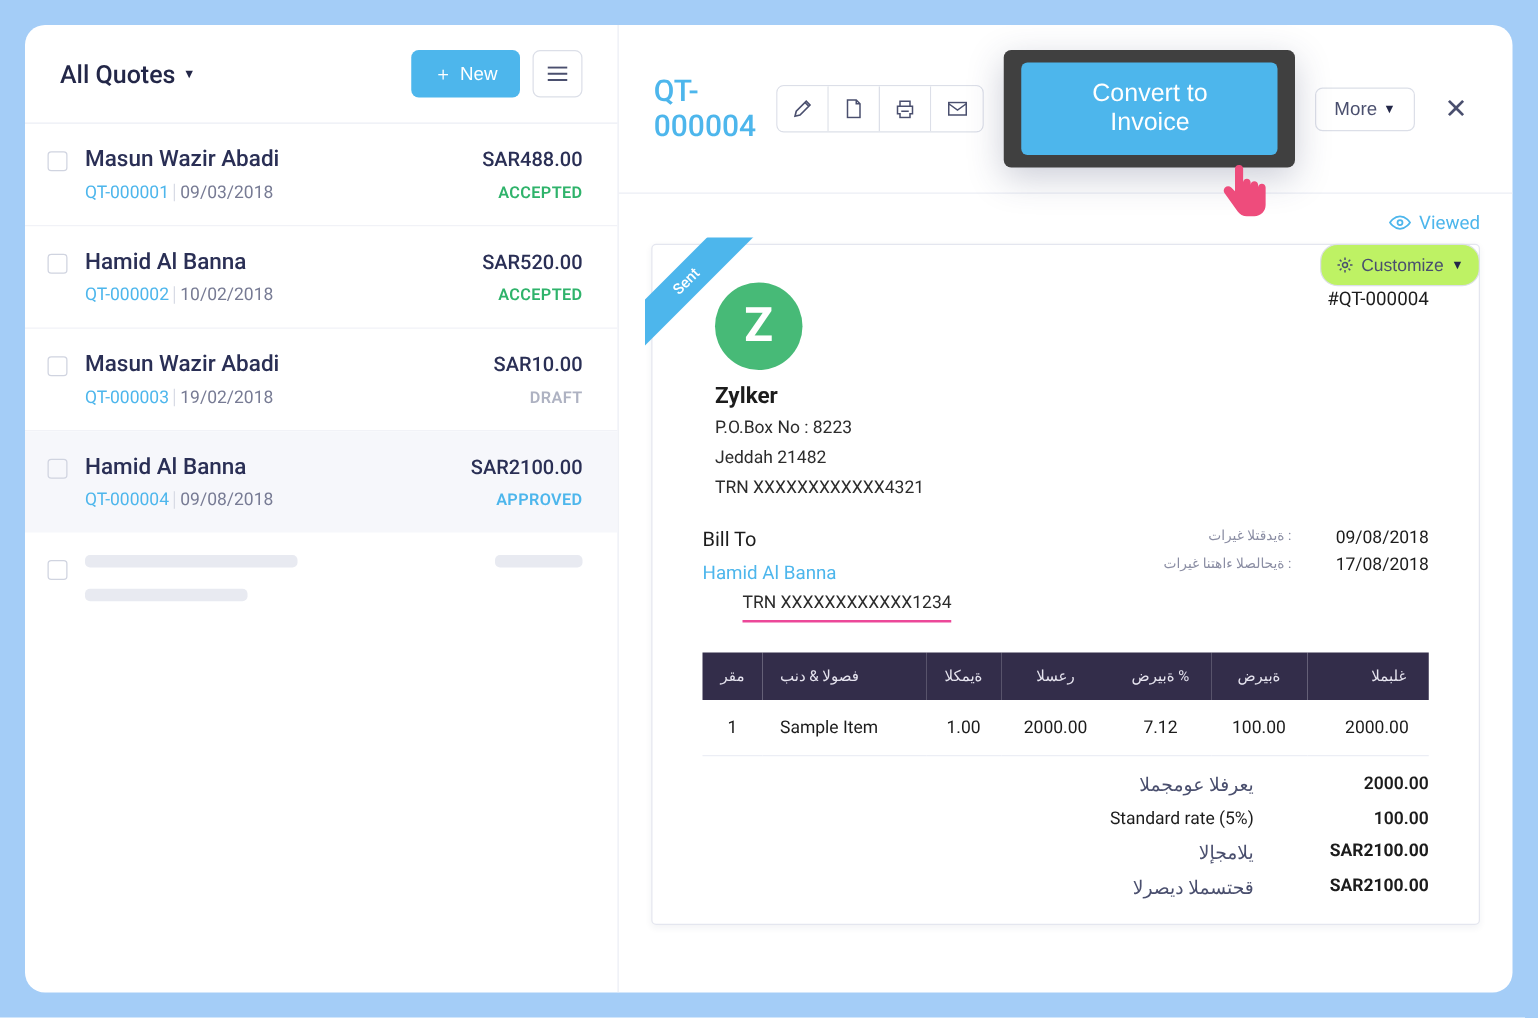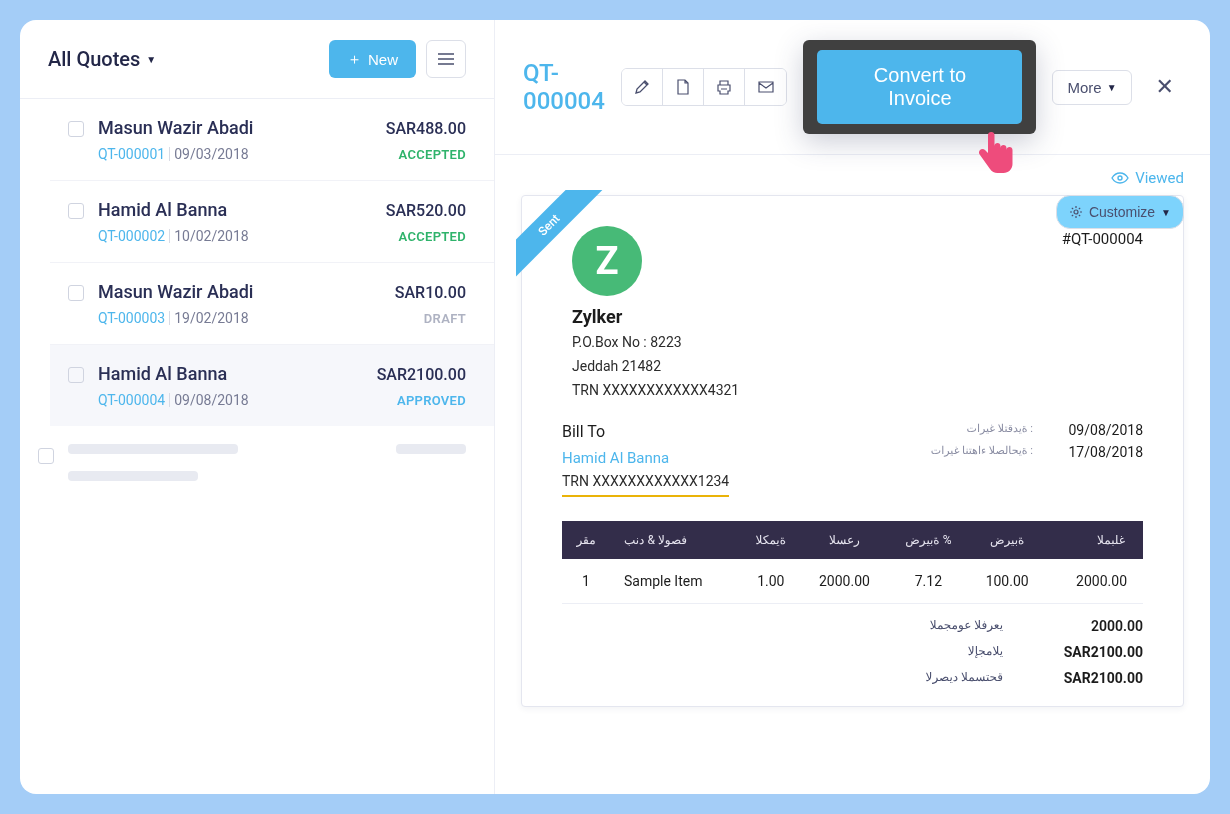--- a/index.html
+++ b/index.html
@@ -68,21 +68,20 @@
     width: 40px;
     height: 38px;
     display: flex;
     align-items: center;
     justify-content: center;
   }
   .quote-list { flex: 1; overflow-y: auto; }
   .quote-row {
     padding: 18px 28px 18px 48px;
     position: relative;
-    margin-left: 30px;
   }
   .quote-row.divider { border-bottom: 1px solid #f1f2f7; }
   .quote-row.active { background: #f6f7fb; border-bottom: none; }
   .checkbox {
     position: absolute;
     left: 18px;
     top: 22px;
     width: 16px;
     height: 16px;
     border: 1.5px solid #d0d4e0;
@@ -243,21 +242,21 @@
     font-weight: 500;
     transform: rotate(-45deg);
     top: 22px;
     left: -32px;
   }
   .customize-btn {
     position: absolute;
     right: -1px;
     top: -1px;
     border: 1px solid #dcdfe8;
-    background: #7dd3fc;
+    background: #bef264;
     border-radius: 14px;
     padding: 8px 12px;
     font-size: 14px;
     color: #4a4f6e;
     display: flex;
     align-items: center;
     gap: 6px;
   }
   .doc-head {
     display: flex;
@@ -281,21 +280,21 @@
   }
   .company-name { font-size: 18px; font-weight: 700; color: #1c1c1c; margin-bottom: 4px; }
   .company-line { font-size: 14px; color: #2c2c2c; line-height: 1.7; }
   .doc-type { text-align: right; }
   .doc-type-title { font-size: 34px; font-weight: 700; color: #1c1c1c; letter-spacing: 1px; }
   .doc-type-id { font-size: 15px; color: #1c1c1c; margin-top: 4px; }
   .billto-block { margin-top: 10px; display: flex; justify-content: space-between; }
   .billto-left { }
   .billto-title { font-size: 16px; color: #1c1c1c; margin-bottom: 8px; }
   .billto-name { font-size: 15px; color: #4db6ec; margin-bottom: 4px; }
-  .billto-trn { font-size: 14px; color: #2c2c2c; border-bottom: 2px solid #eab308; padding-bottom: 6px; display: inline-block; }
+  .billto-trn { font-size: 14px; color: #2c2c2c; border-bottom: 2px solid #ec4899; padding-bottom: 6px; display: inline-block; margin-left: 32px; }
   .dates-block { font-size: 13px; color: #4a4f6e; }
   .date-row { display: flex; gap: 30px; justify-content: flex-end; margin-bottom: 6px; }
   .date-label { color: #8a8da3; font-size: 11px; }
   .date-val { color: #1c1c1c; font-size: 14px; min-width: 80px; text-align: right; }
   .items-table {
     width: 100%;
     margin-top: 24px;
     border-collapse: collapse;
   }
   .items-table thead th {
@@ -322,21 +321,21 @@
     display: flex;
     flex-direction: column;
     gap: 10px;
     align-items: flex-end;
   }
   .total-row {
     display: flex;
     gap: 40px;
     font-size: 14px;
   }
-  .total-label { color: #4a4f6e; font-size: 12px; min-width: 160px; text-align: right; }
+  .total-label { color: #4a4f6e; font-size: 15px; min-width: 160px; text-align: right; }
   .total-val { color: #1c1c1c; font-weight: 600; min-width: 100px; text-align: right; }
   .total-val.big { font-weight: 700; }
 
   .pointer-hand {
     position: absolute;
     top: 110px;
     left: 956px;
     z-index: 10;
     pointer-events: none;
   }
@@ -558,20 +557,24 @@
             </tr>
           </tbody>
         </table>
 
         <div class="totals">
           <div class="total-row">
             <span class="total-label">يعرفلا عومجملا</span>
             <span class="total-val">2000.00</span>
           </div>
           <div class="total-row">
+            <span class="total-label" style="font-size:14px;color:#1c1c1c;">Standard rate (5%)</span>
+            <span class="total-val">100.00</span>
+          </div>
+          <div class="total-row">
             <span class="total-label">يلامجإلا</span>
             <span class="total-val big">SAR2100.00</span>
           </div>
           <div class="total-row">
             <span class="total-label">قحتسملا ديصرلا</span>
             <span class="total-val big">SAR2100.00</span>
           </div>
         </div>
       </div>
     </div>

